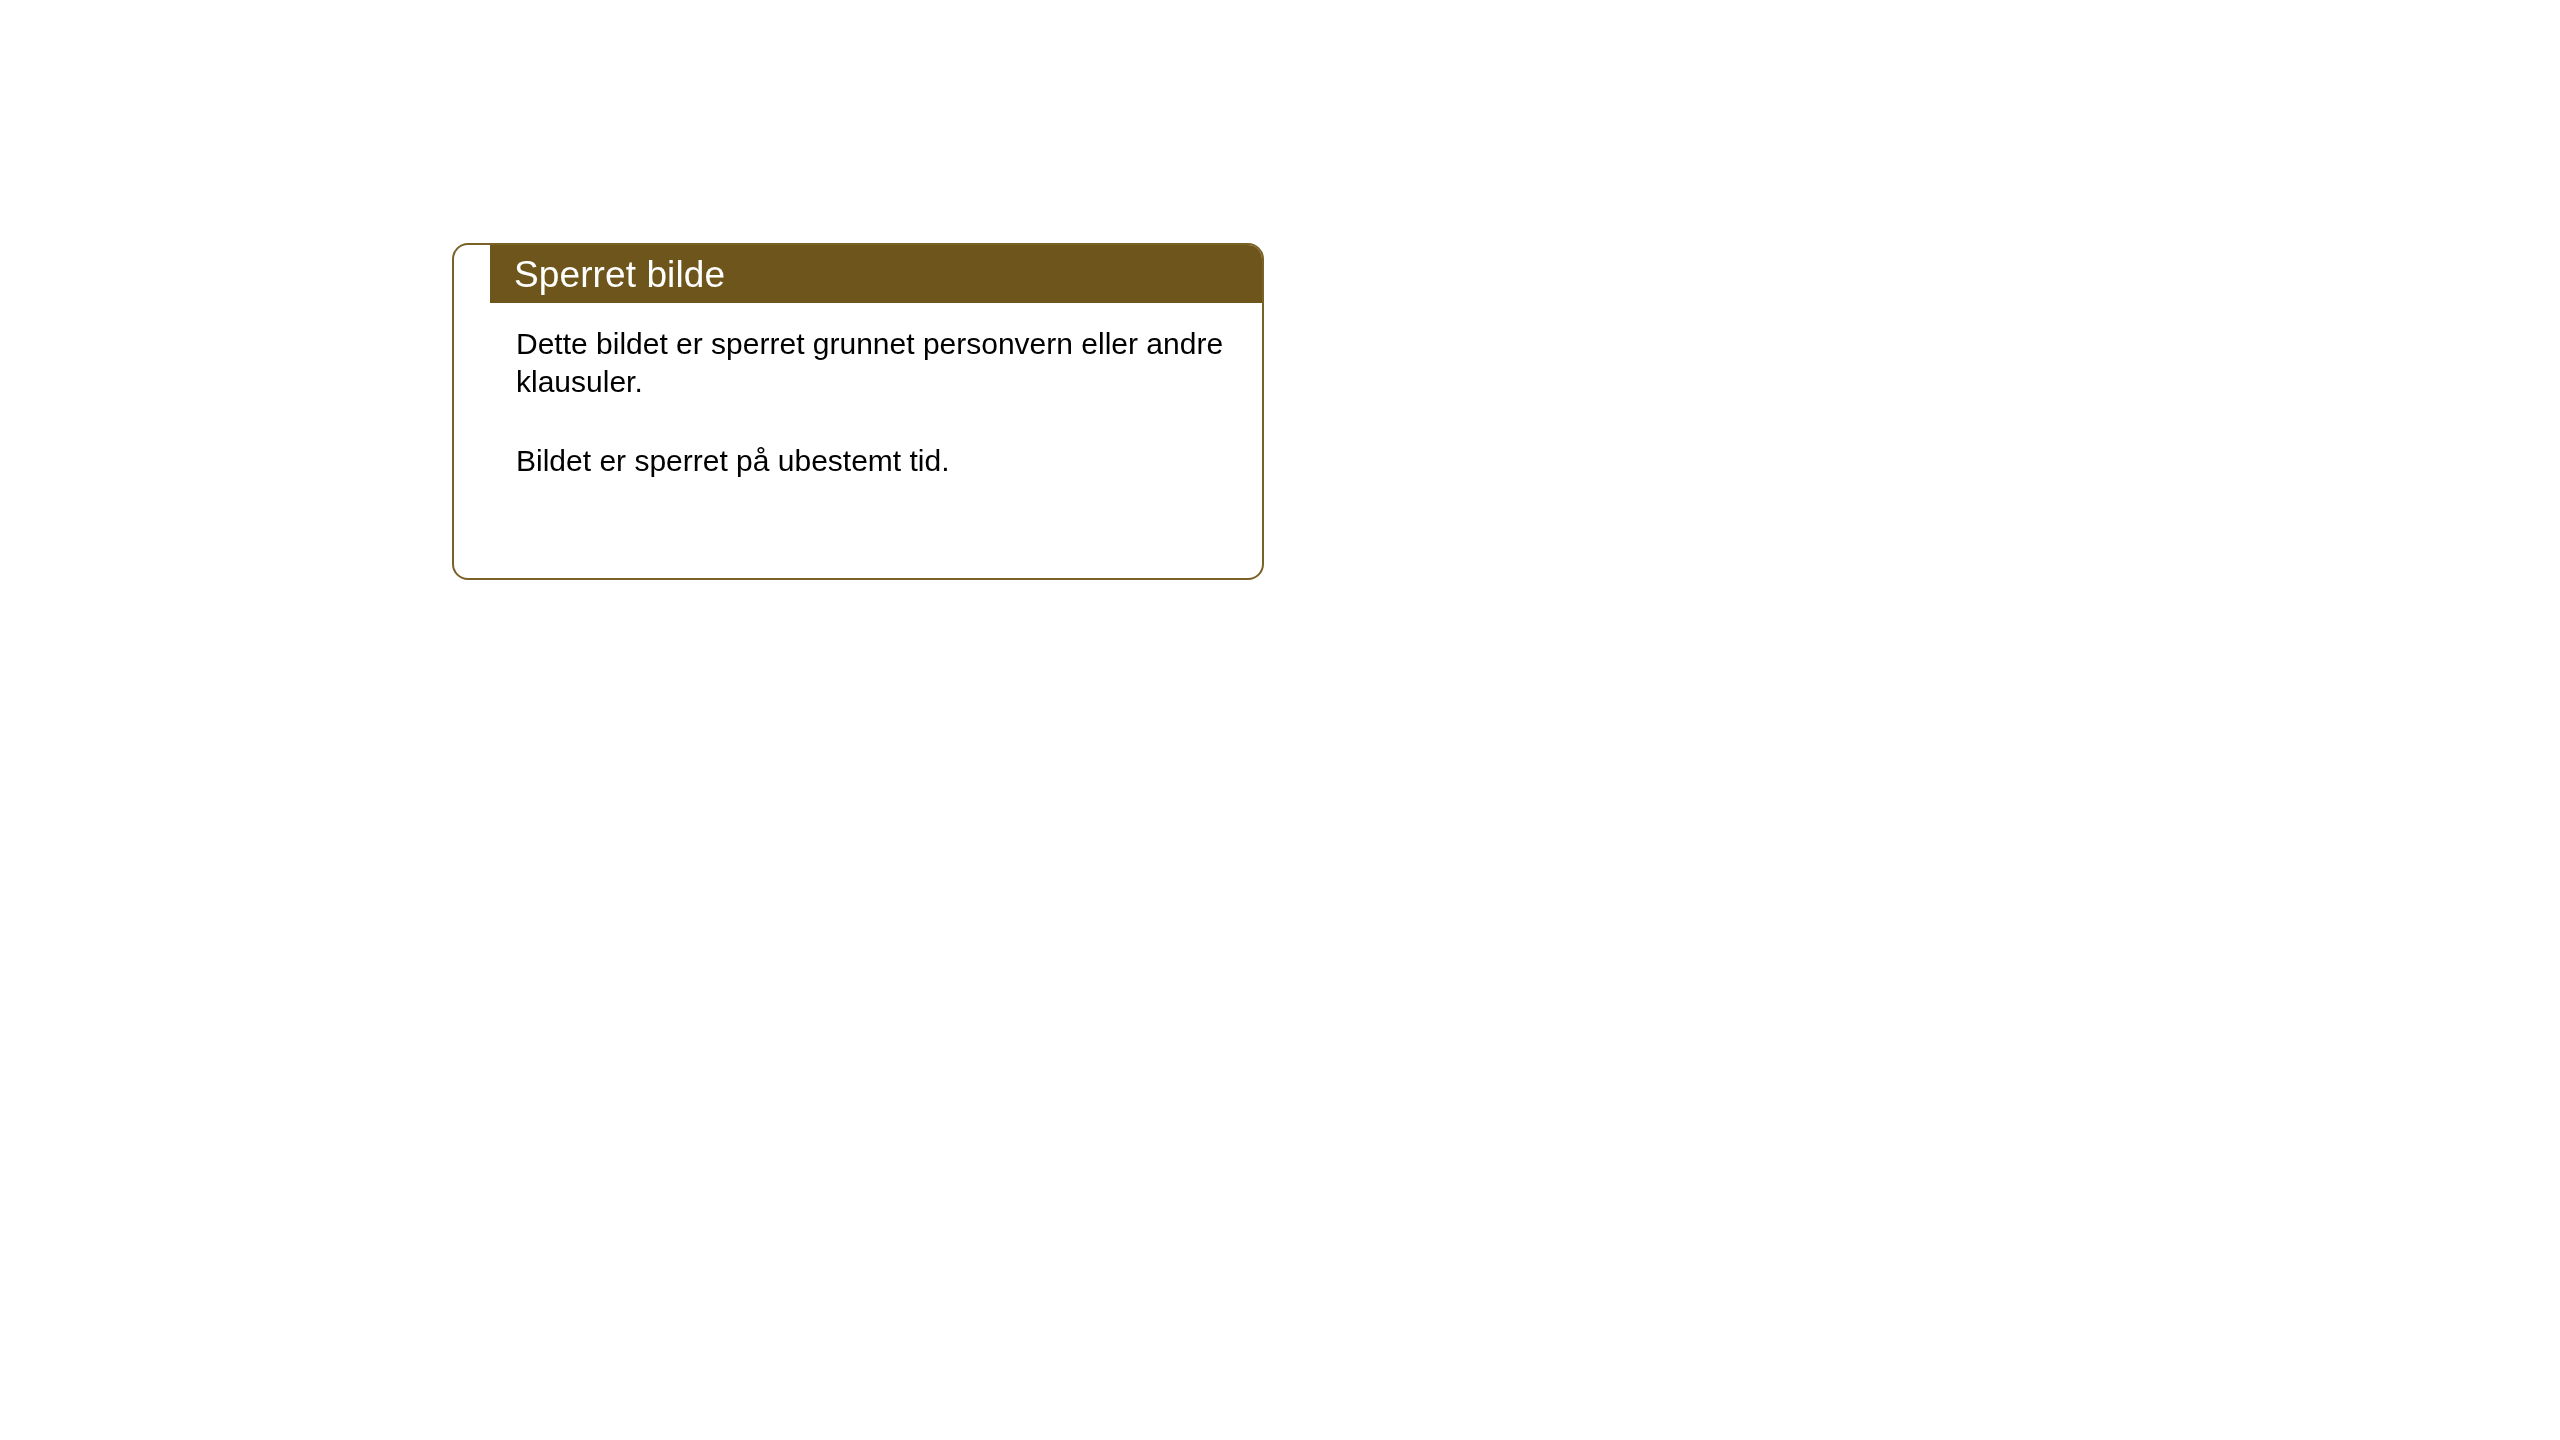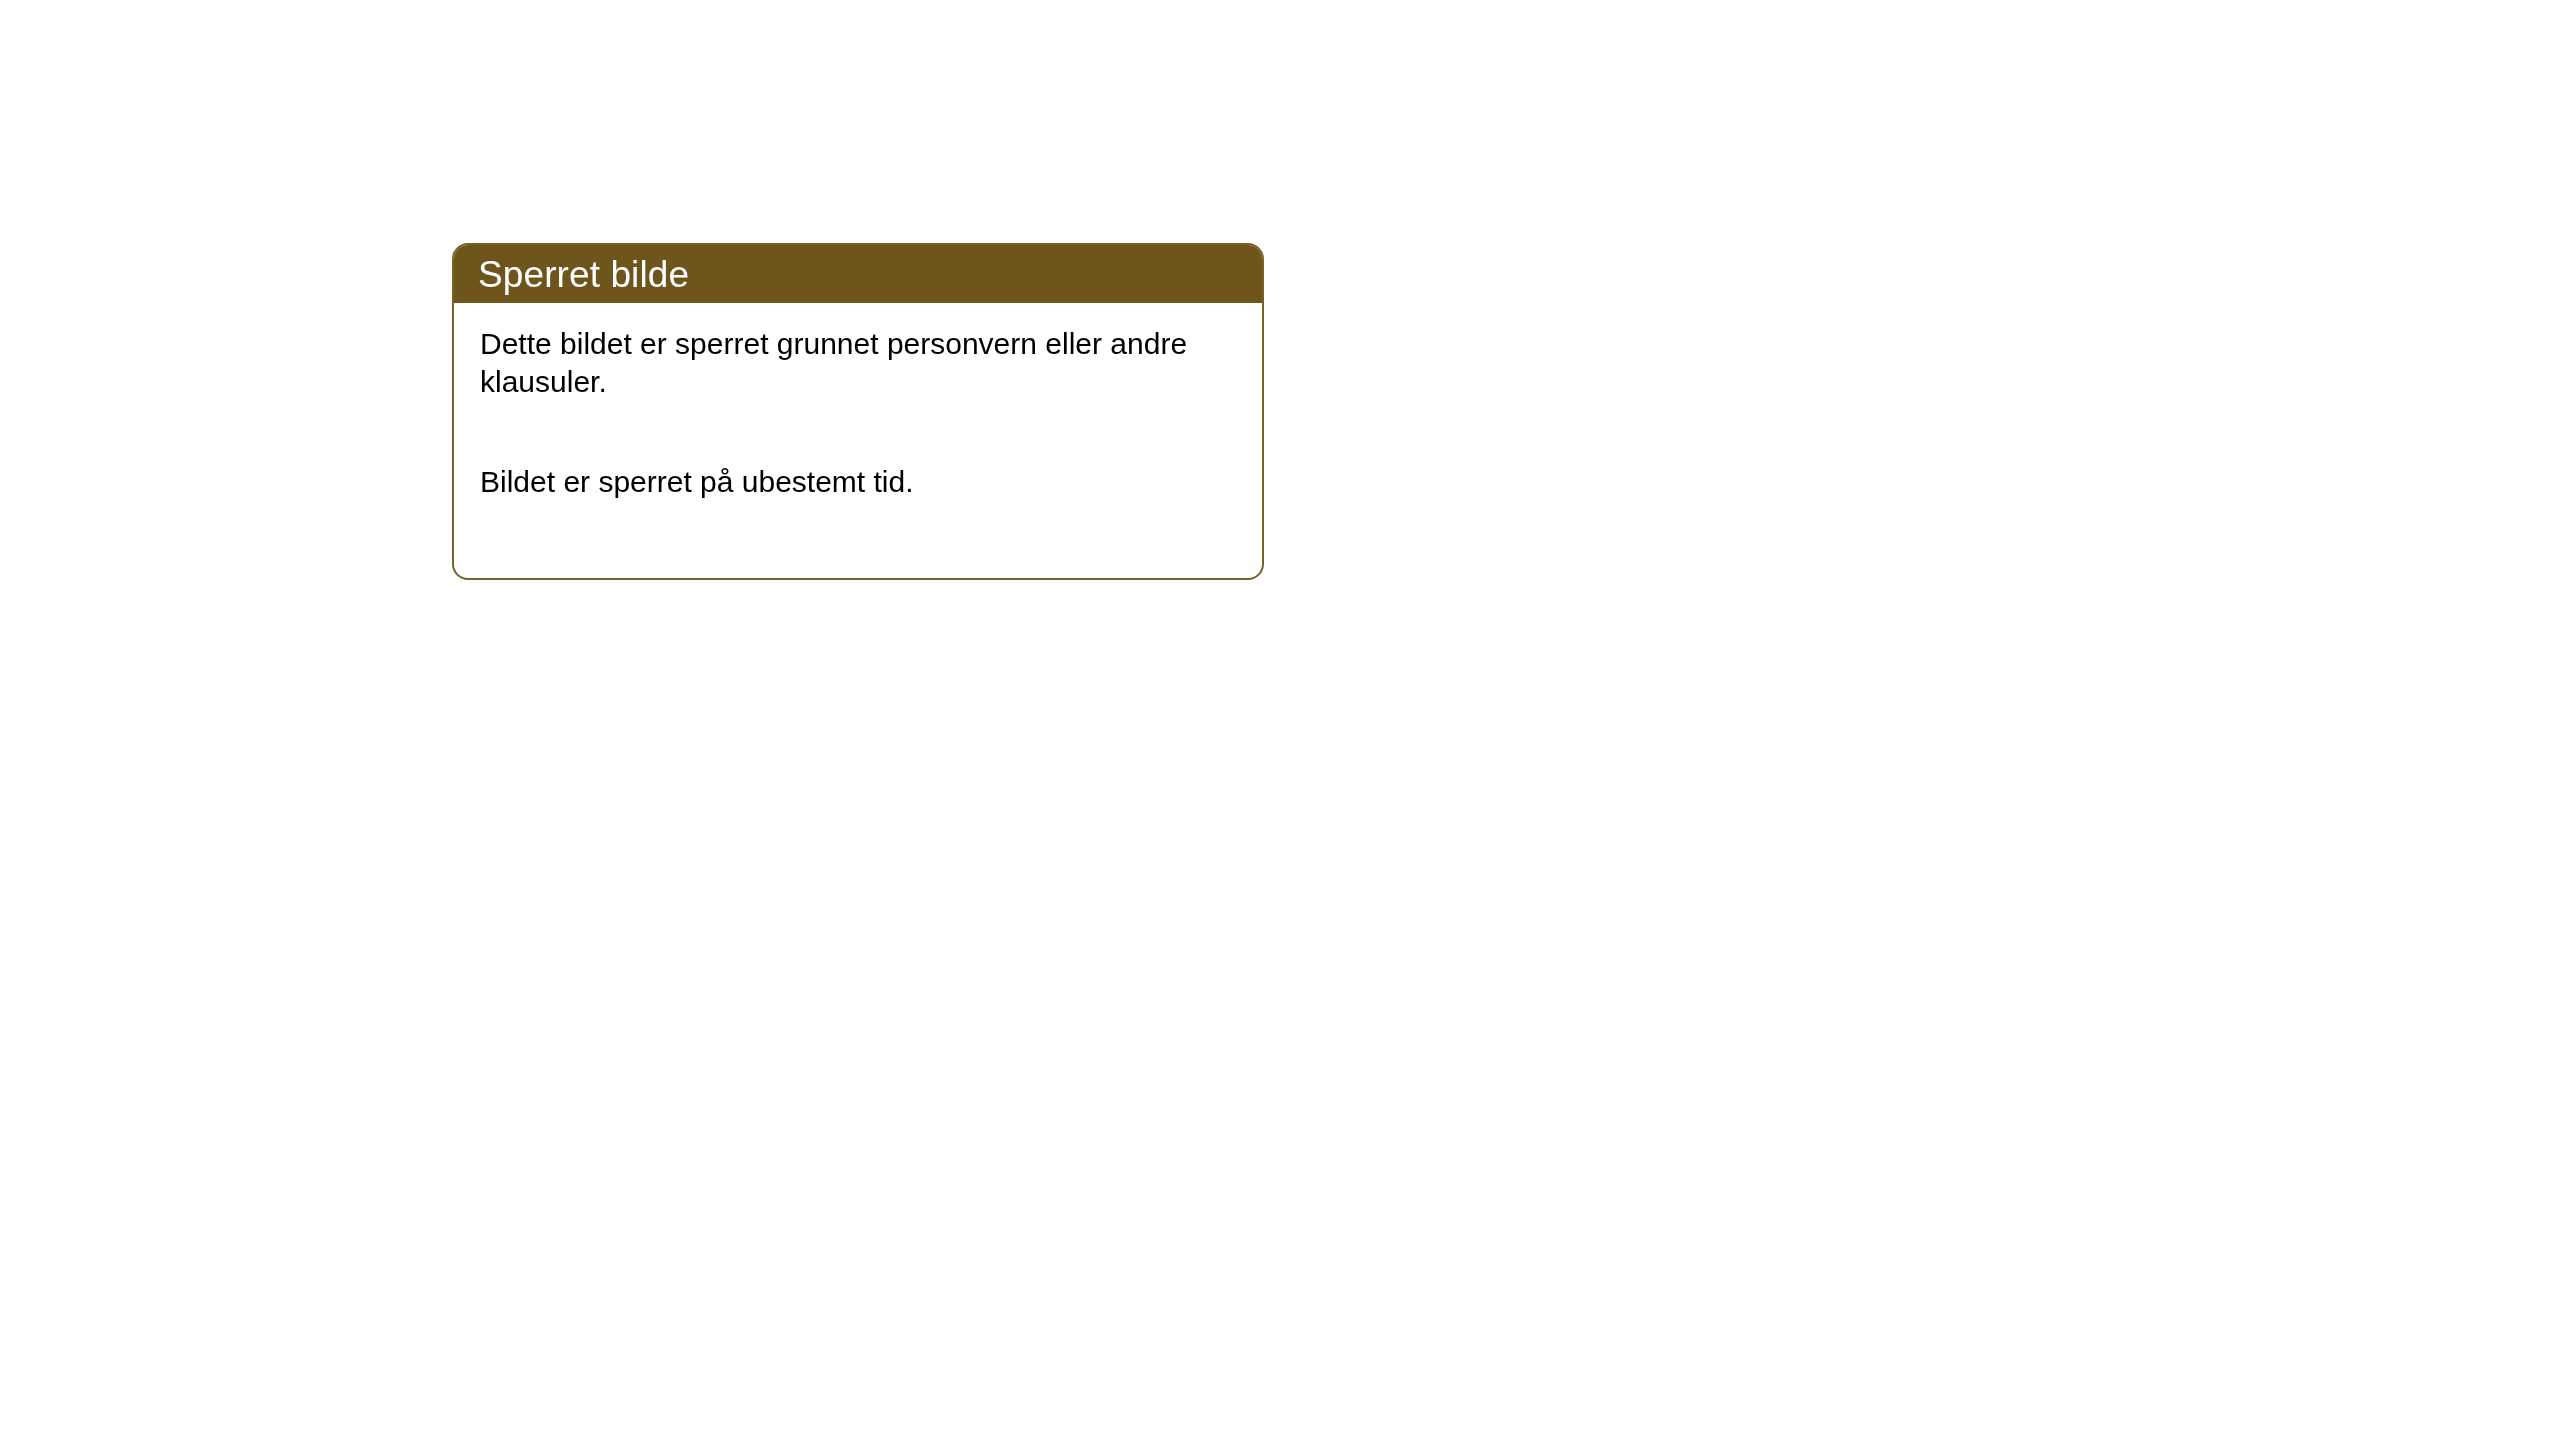--- a/index.html
+++ b/index.html
@@ -24,20 +24,21 @@
 
   .notice-card {
     position: absolute;
     top: 243px;
     box-sizing: border-box;
     background: #ffffff;
     border: 2px solid #7a6227;
     border-radius: 16px;
     overflow: hidden;
     height: 337px;
+    padding-left: 36px;
   }
 
   #card-no  { left: 452px;  width: 812px; }
   #card-en  { left: 1322px; width: 808px; }
 
   .card-header {
     box-sizing: border-box;
     height: 58px;
     background: #6e551b;
     padding: 0 0 0 24px;
@@ -62,21 +63,21 @@
 
   .card-body p {
     margin: 0;
     color: #000000;
     font-size: 30px;
     line-height: 1.27;
     font-weight: 400;
   }
 
   .card-body p.spaced {
-    margin-top: 62px;
+    margin-top: 41px;
   }
 </style>
 </head>
 <body>
 
 <div id="page">
 
   <div class="notice-card" id="card-no">
     <div class="card-header">
       <span class="card-title">Sperret bilde</span>

